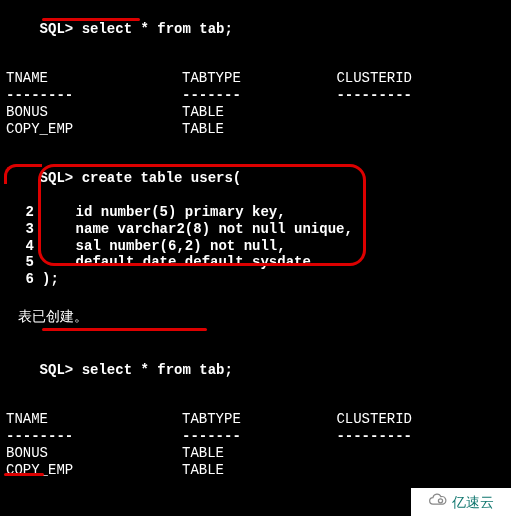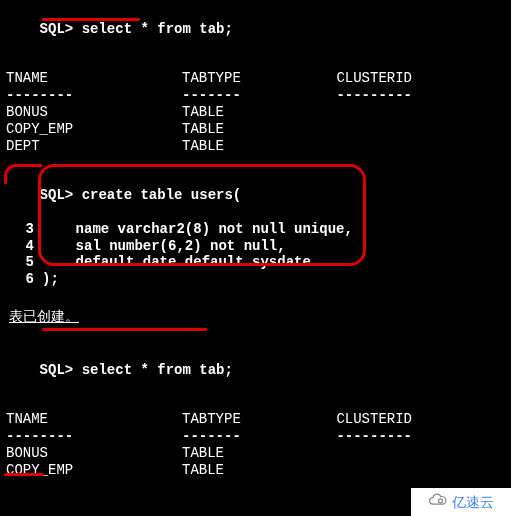--- a/index.html
+++ b/index.html
@@ -47,22 +47,21 @@
       white-space: pre;
       font-weight: normal;
     }
     .divider {
       white-space: pre;
       font-weight: bold;
     }
     .msg {
       font-weight: normal;
       font-family: sans-serif;
-      margin: 4px 3px;
-      text-decoration: underline;
+      margin: 4px 12px;
     }
     .blank {
       height: 16px;
     }
     
     .underline1 {
       position: absolute;
       left: 42px;
       top: 18px;
       width: 98px;
@@ -111,21 +110,21 @@
       pointer-events: none;
     }
     
     .watermark {
       position: absolute;
       right: 0;
       bottom: 0;
       width: 100px;
       height: 28px;
       background: #fff;
-      color: #3b82f6;
+      color: #0f766e;
       font-family: sans-serif;
       font-size: 14px;
       display: flex;
       align-items: center;
       justify-content: center;
       gap: 4px;
     }
     .watermark svg {
       width: 20px;
       height: 14px;
@@ -137,26 +136,26 @@
 <div class="terminal">
 
   <div class="line">
     <span class="prompt">SQL&gt;</span> <span class="cmd">select * from tab;</span>
   </div>
   <div class="blank"></div>
   <div class="table-header"><span style="display:inline-block;width:176px">TNAME</span><span style="display:inline-block;width:130px">TABTYPE</span><span style="display:inline-block;width:100px;text-align:right">CLUSTERID</span></div>
   <div class="divider"><span style="display:inline-block;width:176px">--------</span><span style="display:inline-block;width:130px">-------</span><span style="display:inline-block;width:100px;text-align:right">---------</span></div>
   <div class="table-row"><span style="display:inline-block;width:176px">BONUS</span><span>TABLE</span></div>
   <div class="table-row"><span style="display:inline-block;width:176px">COPY_EMP</span><span>TABLE</span></div>
-  <div class="table-row"><span style="display:inline-block;width:176px">DEPT</span><span>TABLE</span></div>
   <div class="blank"></div>
 
   <div class="line">
     <span class="prompt">SQL&gt;</span> <span class="cmd">create table users(</span>
   </div>
+  <div class="line"><span class="lineno">2</span><span>    id number(5) primary key,</span></div>
   <div class="line"><span class="lineno">3</span><span>    name varchar2(8) not null unique,</span></div>
   <div class="line"><span class="lineno">4</span><span>    sal number(6,2) not null,</span></div>
   <div class="line"><span class="lineno">5</span><span>    default date default sysdate</span></div>
   <div class="line"><span class="lineno">6</span><span>);</span></div>
   <div class="blank"></div>
   <div class="msg">表已创建。</div>
   <div class="blank"></div>
 
   <div class="line">
     <span class="prompt">SQL&gt;</span> <span class="cmd">select * from tab;</span>

